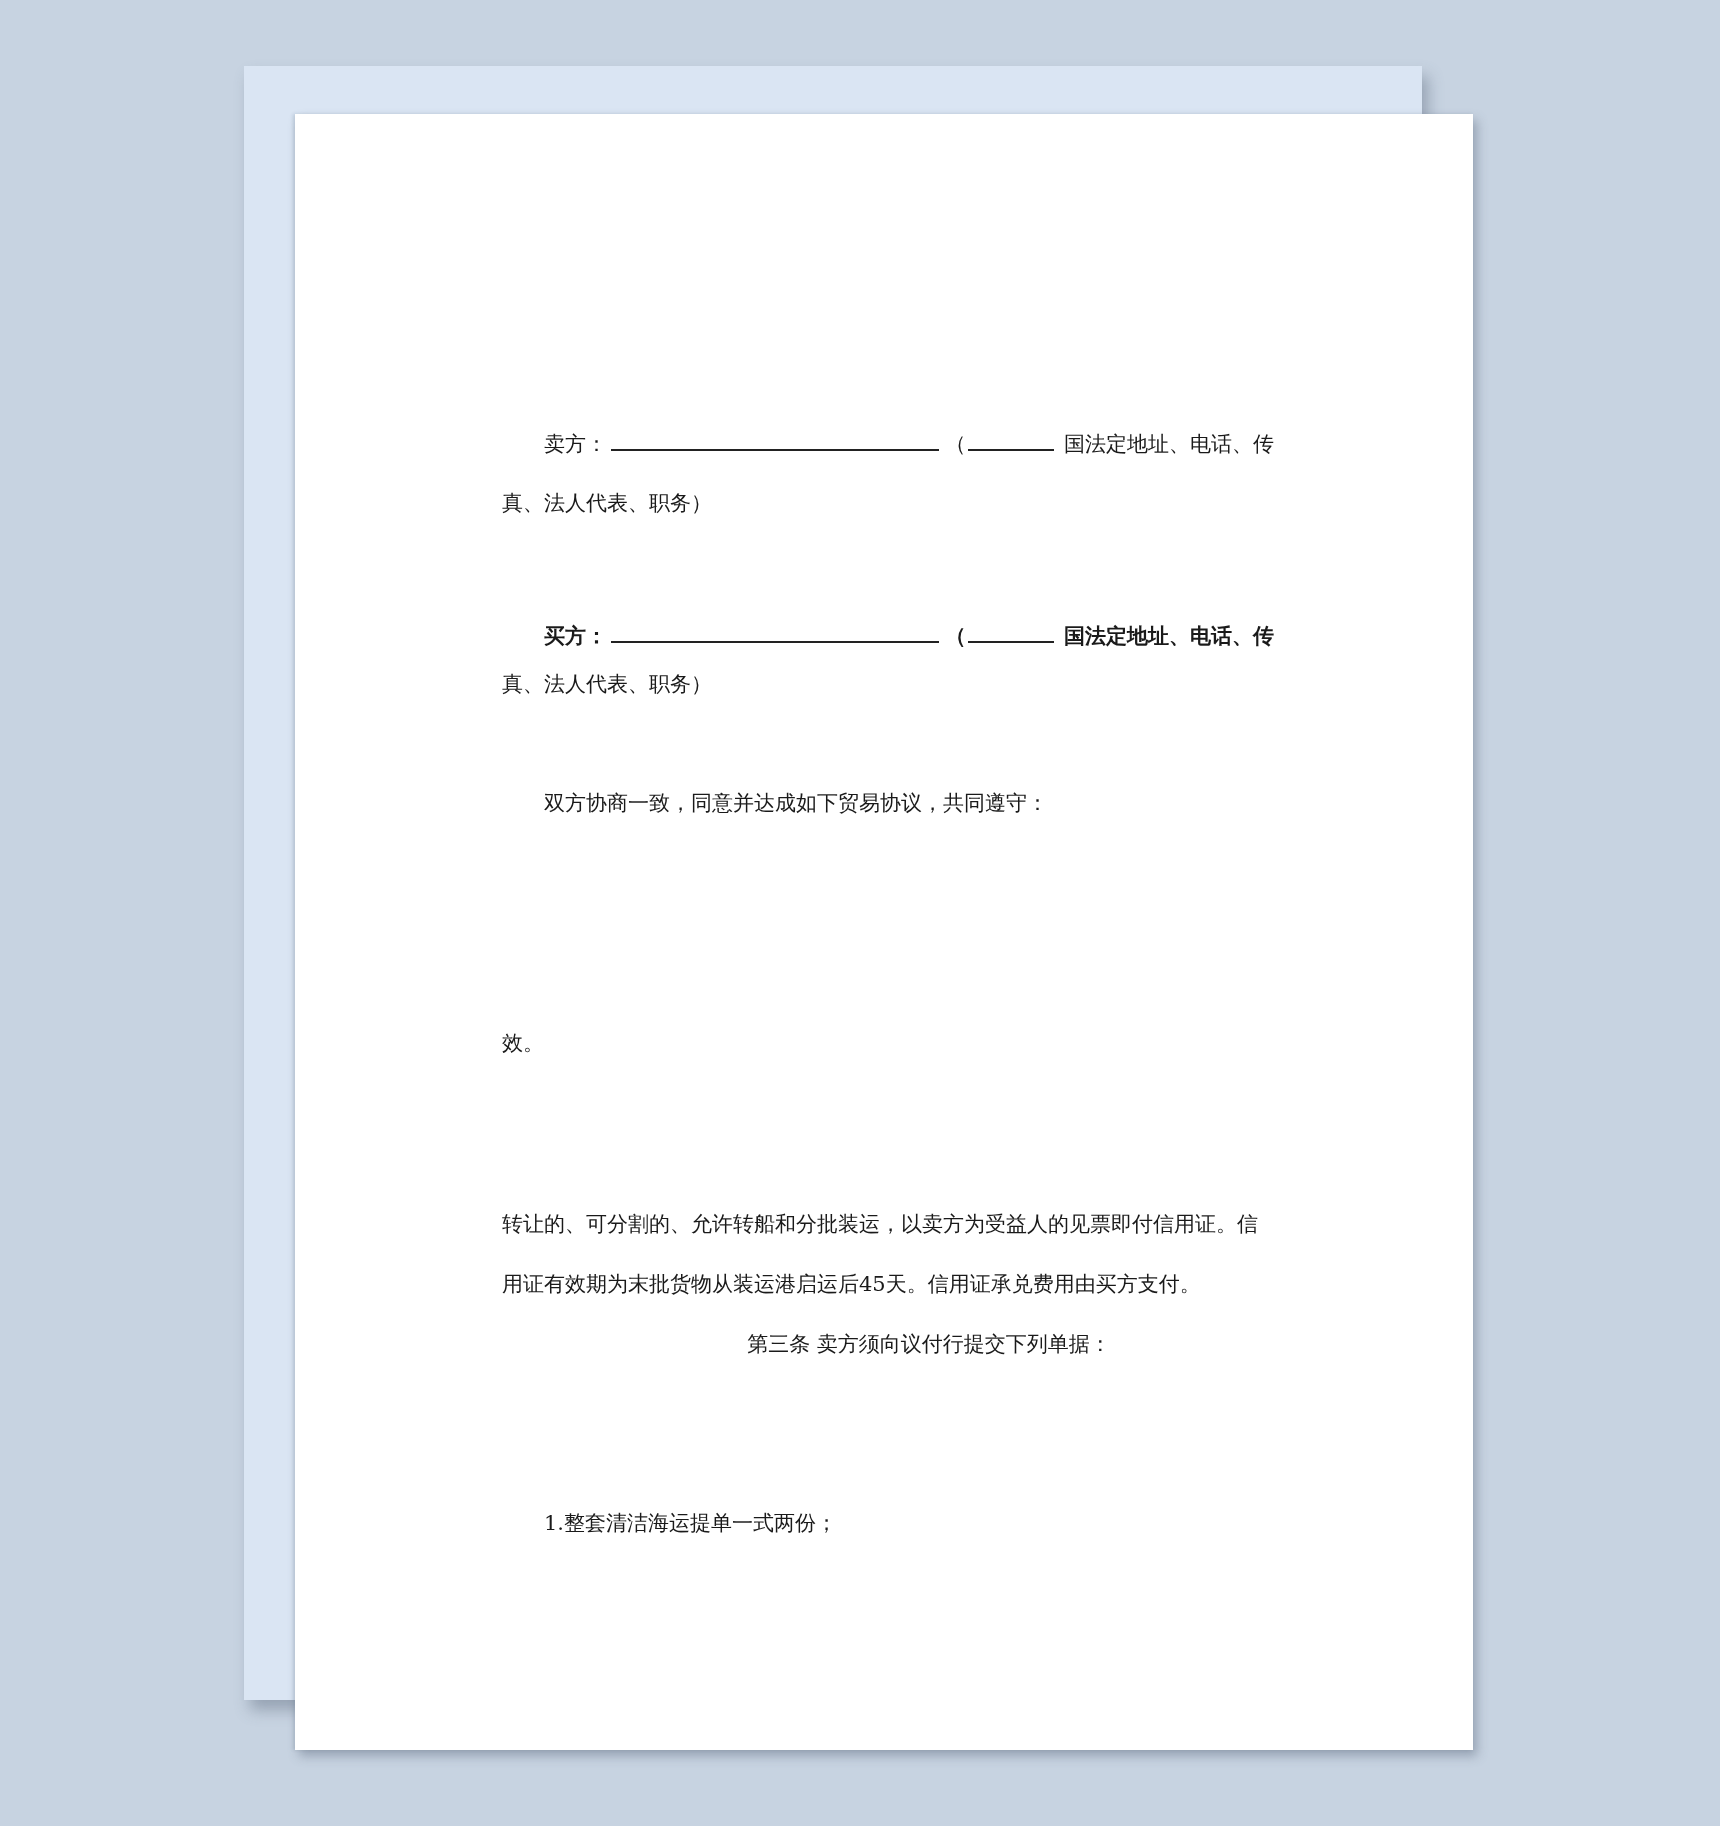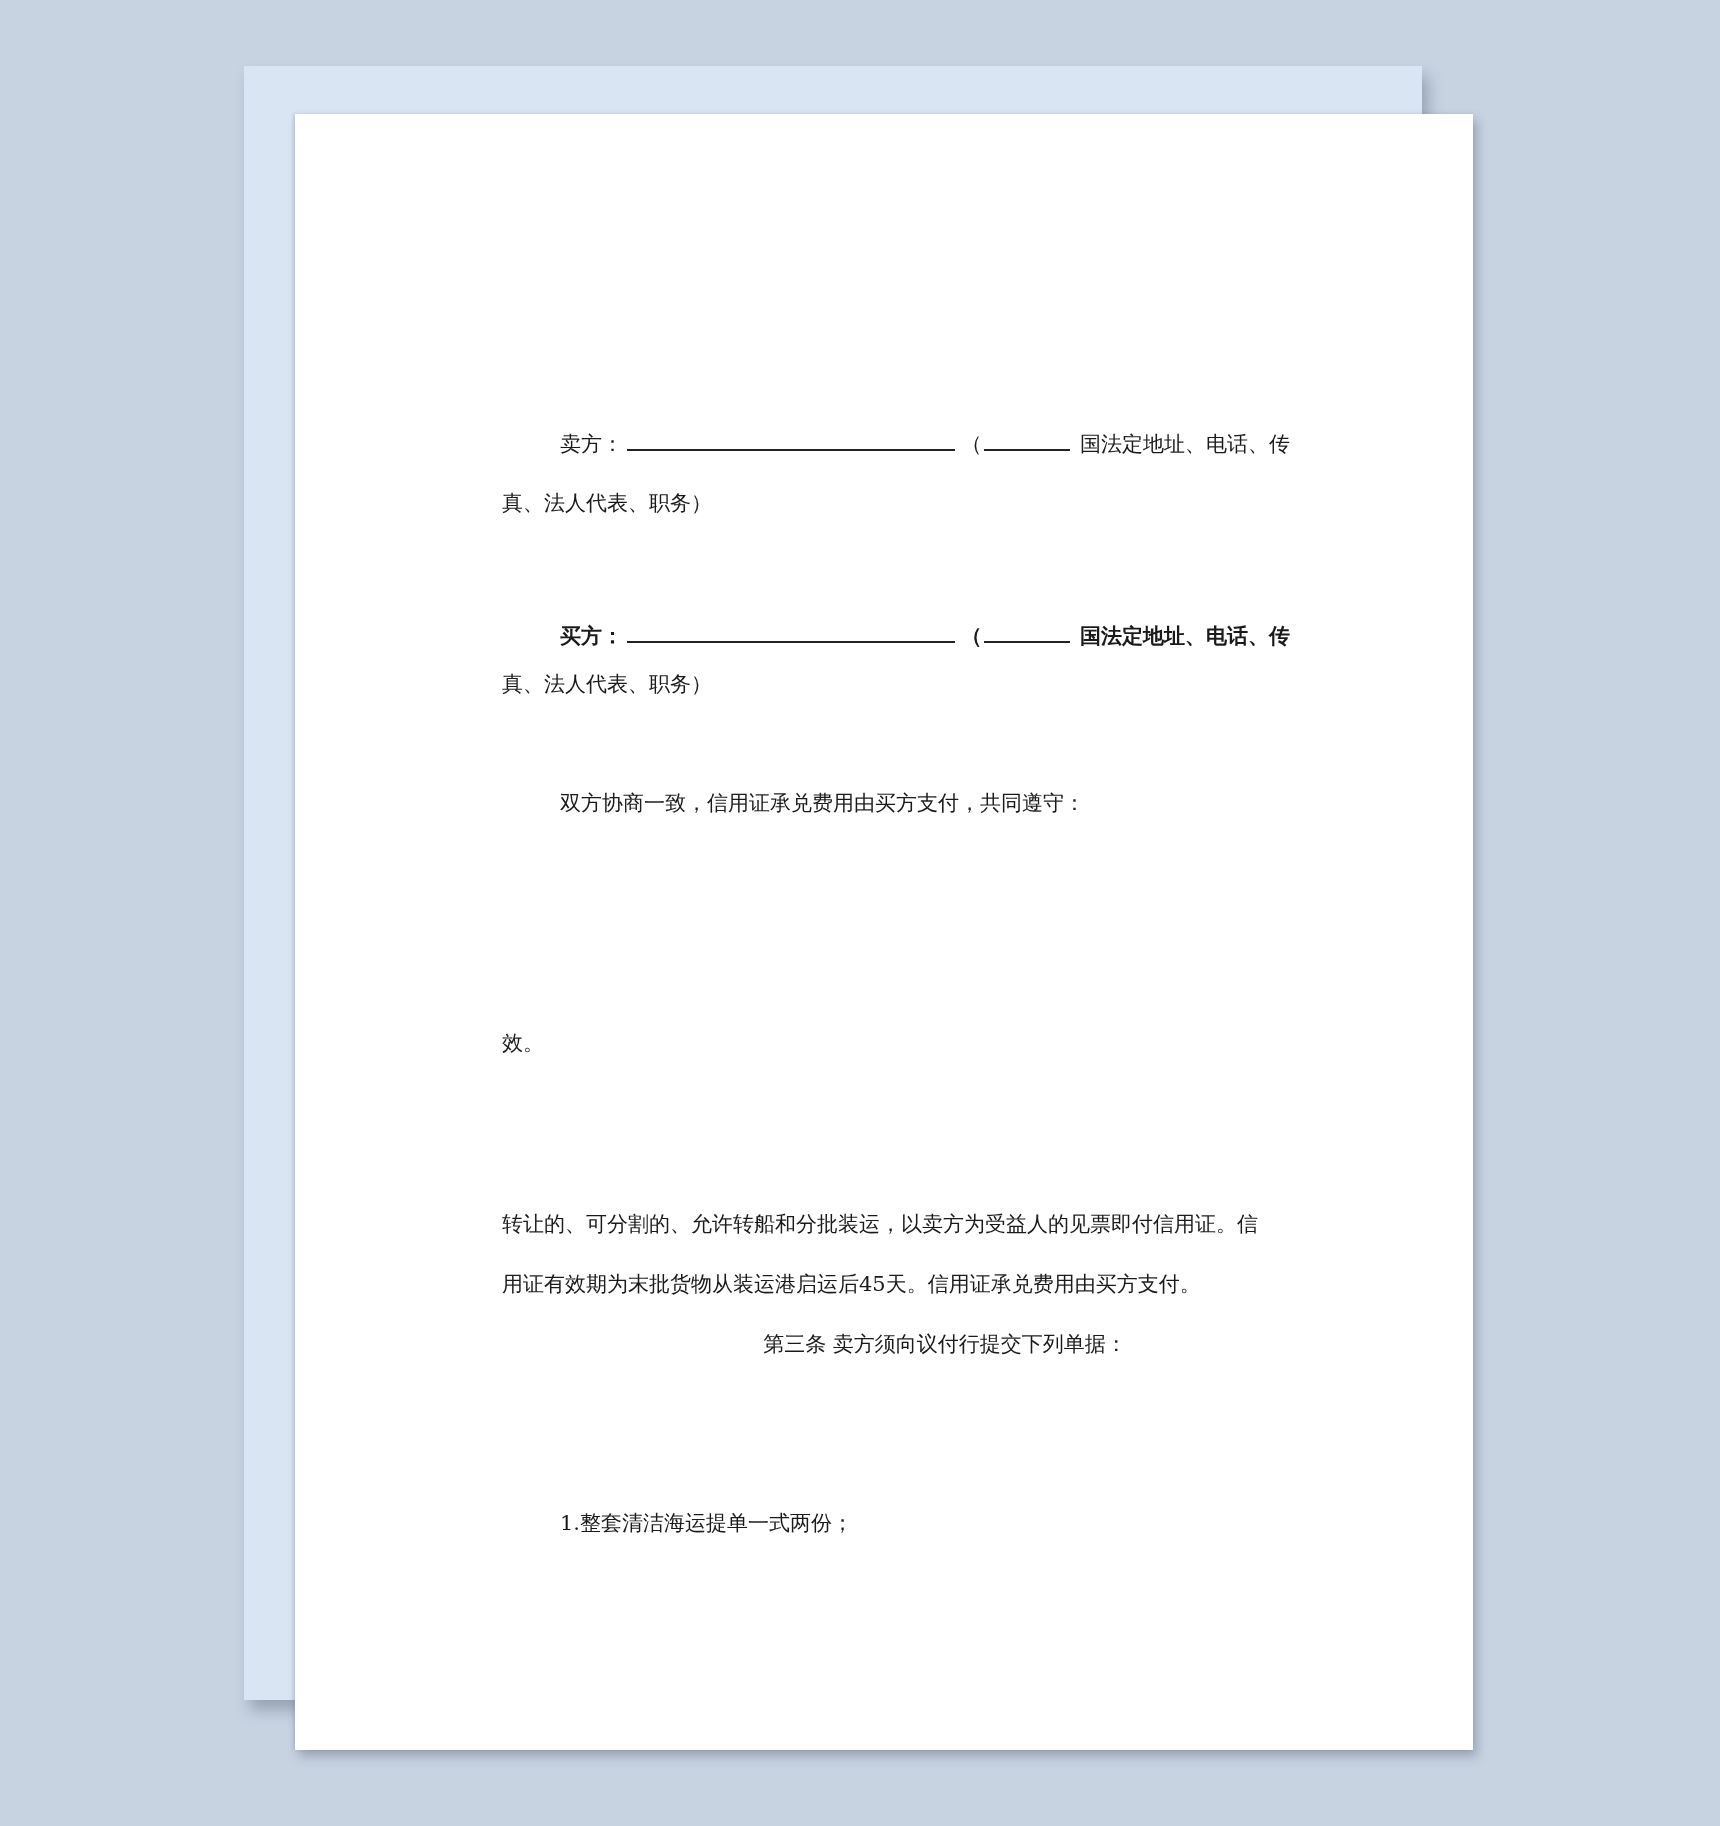--- a/index.html
+++ b/index.html
@@ -22,21 +22,21 @@
     position:absolute; left:0; width:100%; top:313px;
     text-align:center;
     font-family:"DejaVu Sans", "Liberation Sans", sans-serif;
     font-size:42px; line-height:52px; color:#111; letter-spacing:0px;
   }
   .line {
     position:absolute; left:207px; width:770px;
     font-size:21px; line-height:30px; color:#1a1a1a;
     white-space:nowrap;
   }
-  .indent { left:249px;margin-left:16px; }
+  .indent { left:249px; }
   .uline {
     display:inline-block; border-bottom:2px solid #222; height:20px; vertical-align:baseline;
   }
   .ul-long { width:328px; margin:0 6px 0 4px; }
   .ul-short { width:86px; margin:0 10px 0 2px; }
 </style>
 </head>
 <body>
 
 <div class="back-page"></div>
@@ -46,21 +46,21 @@
   <div class="line indent" style="top:315px;">
     <span>卖方：</span><span class="uline ul-long"></span><span>（</span><span class="uline ul-short"></span><span>国法定地址、电话、传</span>
   </div>
   <div class="line" style="top:374px;">真、法人代表、职务）</div>
 
   <div class="line indent" style="top:507px;font-weight:bold;">
     <span>买方：</span><span class="uline ul-long"></span><span>（</span><span class="uline ul-short"></span><span>国法定地址、电话、传</span>
   </div>
   <div class="line" style="top:555px;">真、法人代表、职务）</div>
 
-  <div class="line indent" style="top:674px;">双方协商一致，信用证承兑费用由买方支付，共同遵守：</div>
+  <div class="line indent" style="top:674px;">双方协商一致，同意并达成如下贸易协议，共同遵守：</div>
 
   <div class="line" style="top:914px;">效。</div>
 
   <div class="line" style="top:1095px;">转让的、可分割的、允许转船和分批装运，以卖方为受益人的见票即付信用证。信</div>
   <div class="line" style="top:1155px;">用证有效期为末批货物从装运港启运后45天。信用证承兑费用由买方支付。</div>
 
   <div class="line indent" style="top:1215px;text-align:center;">第三条  卖方须向议付行提交下列单据：</div>
 
   <div class="line indent" style="top:1394px;">1.整套清洁海运提单一式两份；</div>
 </div>

